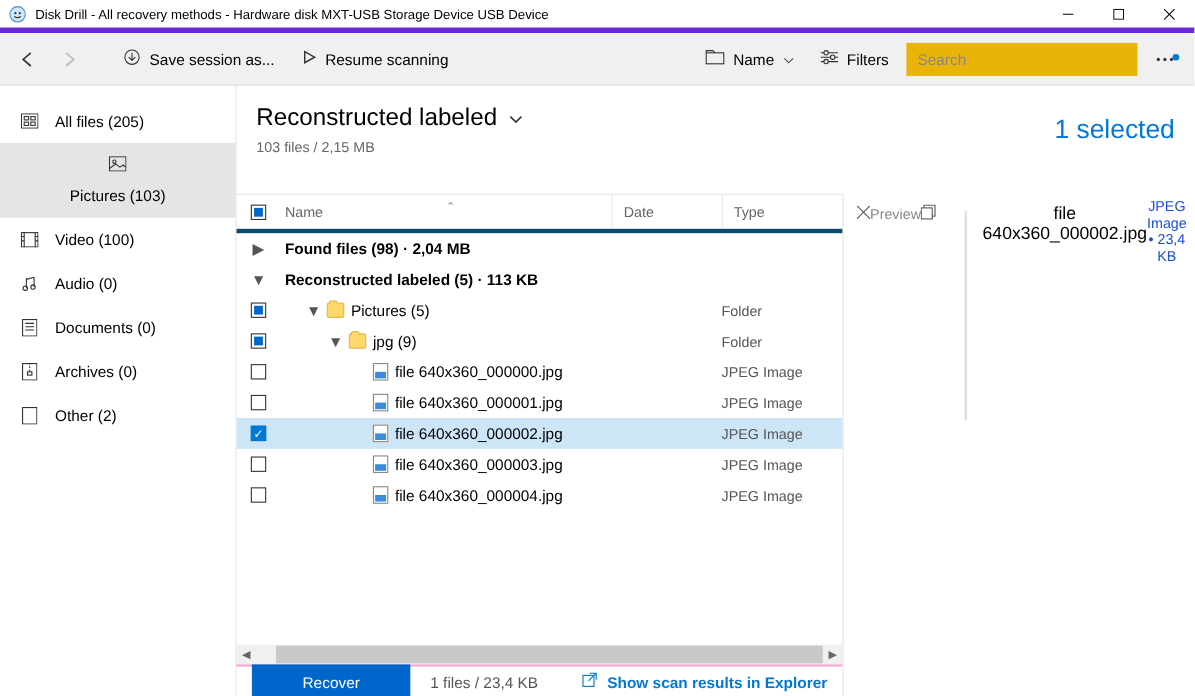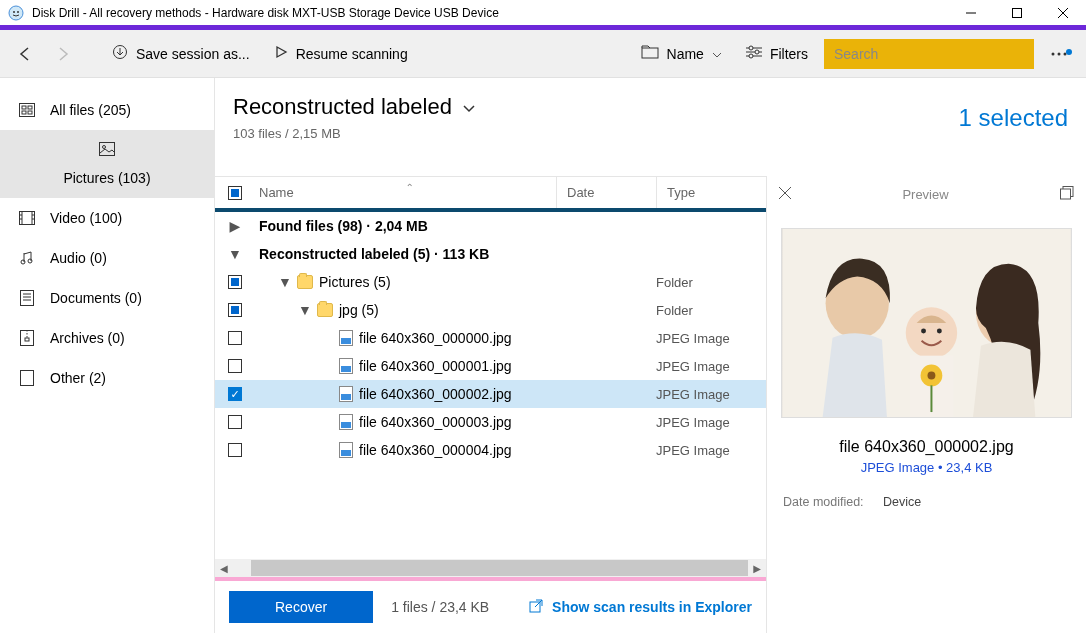--- a/index.html
+++ b/index.html
@@ -71,28 +71,28 @@
 .folder-icon::before{content:"";position:absolute;top:-3px;left:1px;width:6px;height:3px;background:#ffd76a;border:1px solid #e0b84a;border-bottom:none;border-radius:2px 2px 0 0;}
 .file-icon { width:14px; height:16px; background:#fff; border:1px solid #888; position:relative;}
 .file-icon::after{content:"";position:absolute;bottom:1px;left:1px;right:1px;height:6px;background:#3a8dde;}
 
 
 .hscroll { height: 18px; background:#f0f0f0; display:flex; align-items:center;}
 .hscroll .thumb { height:16px; background:#c8c8c8; width:500px; margin-left:18px;}
 .hscroll .arrow { width:18px; text-align:center; color:#666; font-size:10px;}
 
 
-.bottom-bar { height: 56px; border-top:4px solid #f9a8d4; display:flex; align-items:center; padding: 0 14px; gap: 18px;}
+.bottom-bar { height: 29px; border-top:2px solid #f9a8d4; display:flex; align-items:center; padding: 0 14px; gap: 18px;}
 .recover-btn { background:#0066cc; color:#fff; padding: 8px 46px; font-size:14px; border:none;}
 .bottom-info { color:#555; font-size:14px;}
 .bottom-spacer{flex:1;}
 .explorer-link { color:#0078d4; font-size:14px; display:flex; align-items:center; gap:8px;font-weight:bold;}
 
 
-.preview { width: 320px; border-left: 1px solid #e5e5e5; display:flex; flex-direction:column; }
+.preview { width: 320px; border-left: 1px solid #e5e5e5; display:flex; flex-direction:row; }
 .preview-head { display:flex; align-items:center; height:36px; padding: 0 12px; color:#888;}
 .preview-head .ptitle { flex:1; text-align:center; font-size:13px;}
 .preview-img { margin: 16px 14px 10px 14px; height: 190px; background: linear-gradient(135deg,#e8e4de 0%,#f5f1ea 100%); border:1px solid #ddd; position:relative; overflow:hidden;}
 .preview-img svg { width:100%; height:100%; }
 .preview-name { text-align:center; font-size:16px; margin-top:10px;}
 .preview-meta { text-align:center; font-size:13px; color:#1d4ed8; margin-top:4px;}
 .preview-details { padding: 20px 16px; font-size:12.5px;}
 .preview-details .prow { display:flex; margin-bottom:10px;}
 .preview-details .plabel { width:100px; color:#777;}
 .preview-details .pval { flex:1; color:#444;}
@@ -332,21 +332,21 @@
             <div class="r-date"></div>
               <div class="r-type">Folder</div>
           </div>
           <div class="row">
             <div class="r-cb">
                 <span class="cb mixed"></span>
               </div>
             <div class="r-name indent-2">
                 <span class="tri">▼</span>
                 <span class="folder-icon"></span>
-                <span>jpg (5)</span>
+                <span>jpg (9)</span>
               </div>
             <div class="r-date"></div>
               <div class="r-type">Folder</div>
           </div>
           <div class="row">
             <div class="r-cb">
                 <span class="cb"></span>
               </div>
             <div class="r-name indent-4">
                 <span class="file-icon"></span>

